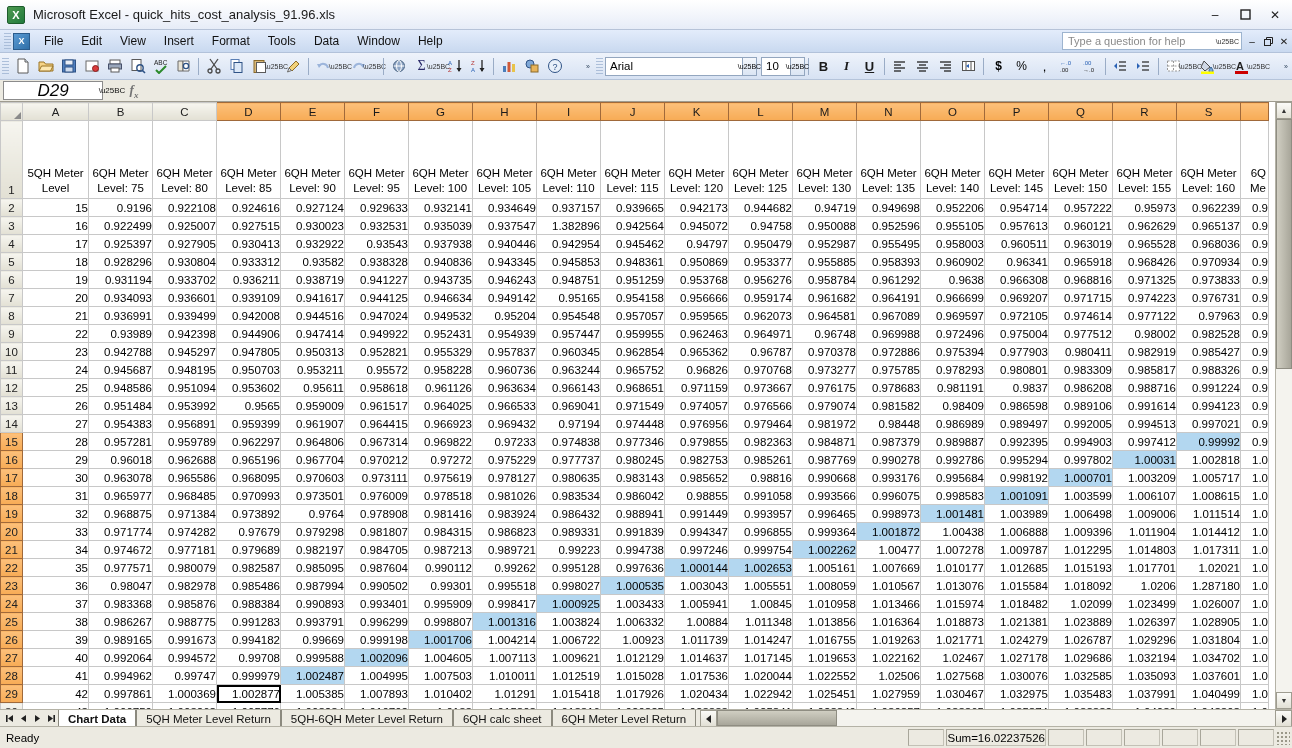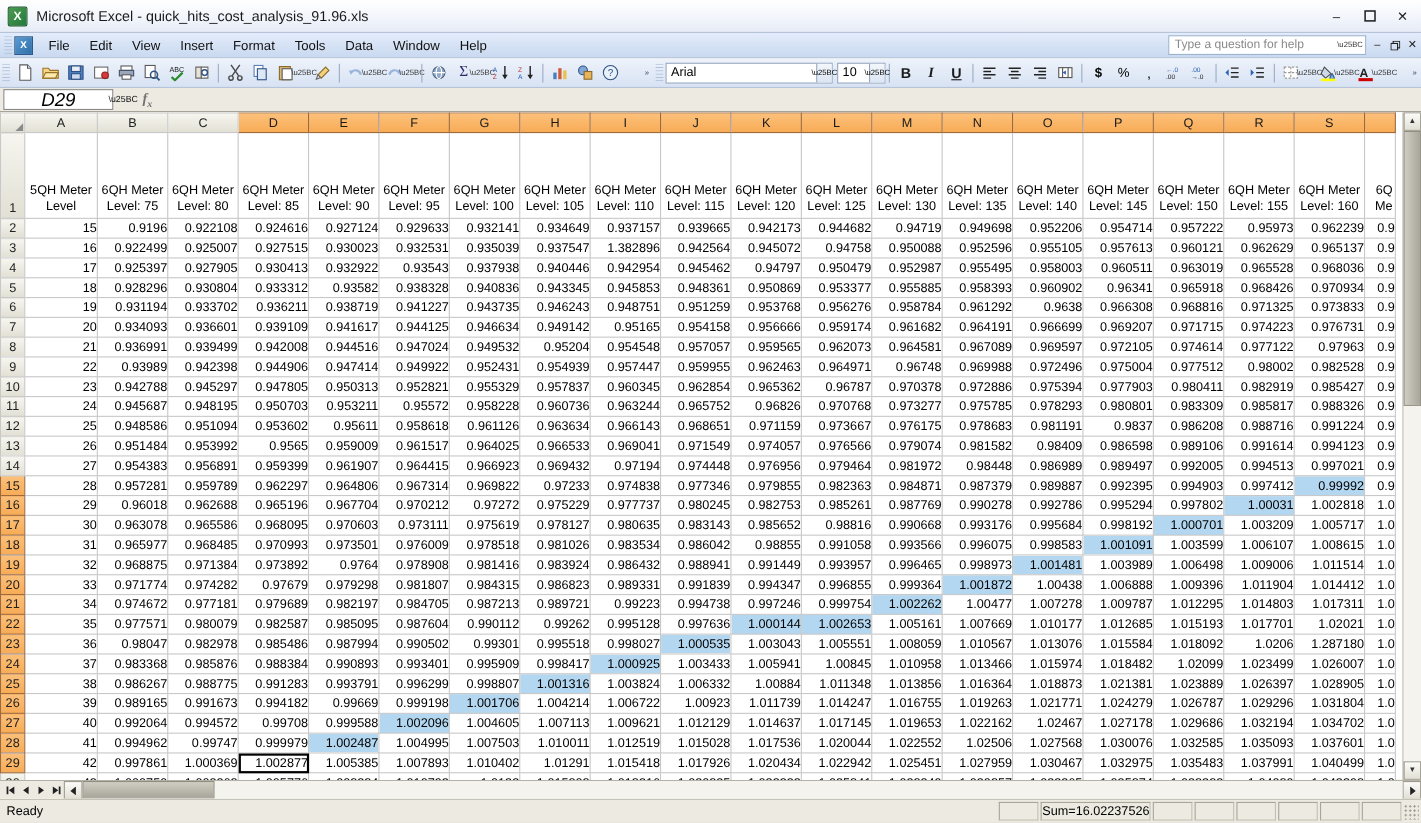--- a/index.html
+++ b/index.html
@@ -1411,20 +1411,38 @@
               <polygon points="2,1 2,8 7,4.5" fill="#222"></polygon>
             </svg>
         </div>
         <div class="tab-arrow">
           <svg width="9" height="9" viewBox="0 0 9 9">
               <polygon points="1,1 1,8 6,4.5" fill="#222"></polygon>
               <rect x="6.4" y="1" width="1.6" height="7" fill="#222"></rect>
             </svg>
         </div>
       </div>
+      <div class="tabs" id="tabs-container">
+          <div class="tab active">
+            <span>Chart Data</span>
+          </div>
+          <div class="tab">
+            <span>5QH Meter Level Return</span>
+          </div>
+          <div class="tab">
+            <span>5QH-6QH Meter Level Return</span>
+          </div>
+          <div class="tab">
+            <span>6QH calc sheet</span>
+          </div>
+          <div class="tab">
+            <span>6QH Meter Level Return</span>
+          </div>
+          <div class="tabsplit"></div>
+        </div>
       <div class="hscroll-fill">
         <div class="sb-btn" style="width:17px;flex:0 0 17px;">
           <svg width="8" height="8" viewBox="0 0 8 8">
               <polygon points="6,0 6,8 1,4" fill="#222"></polygon>
             </svg>
         </div>
         <div class="hsb-track">
           <div class="hsb-thumb"></div>
         </div>
         <div class="sb-btn" style="width:17px;flex:0 0 17px;">

